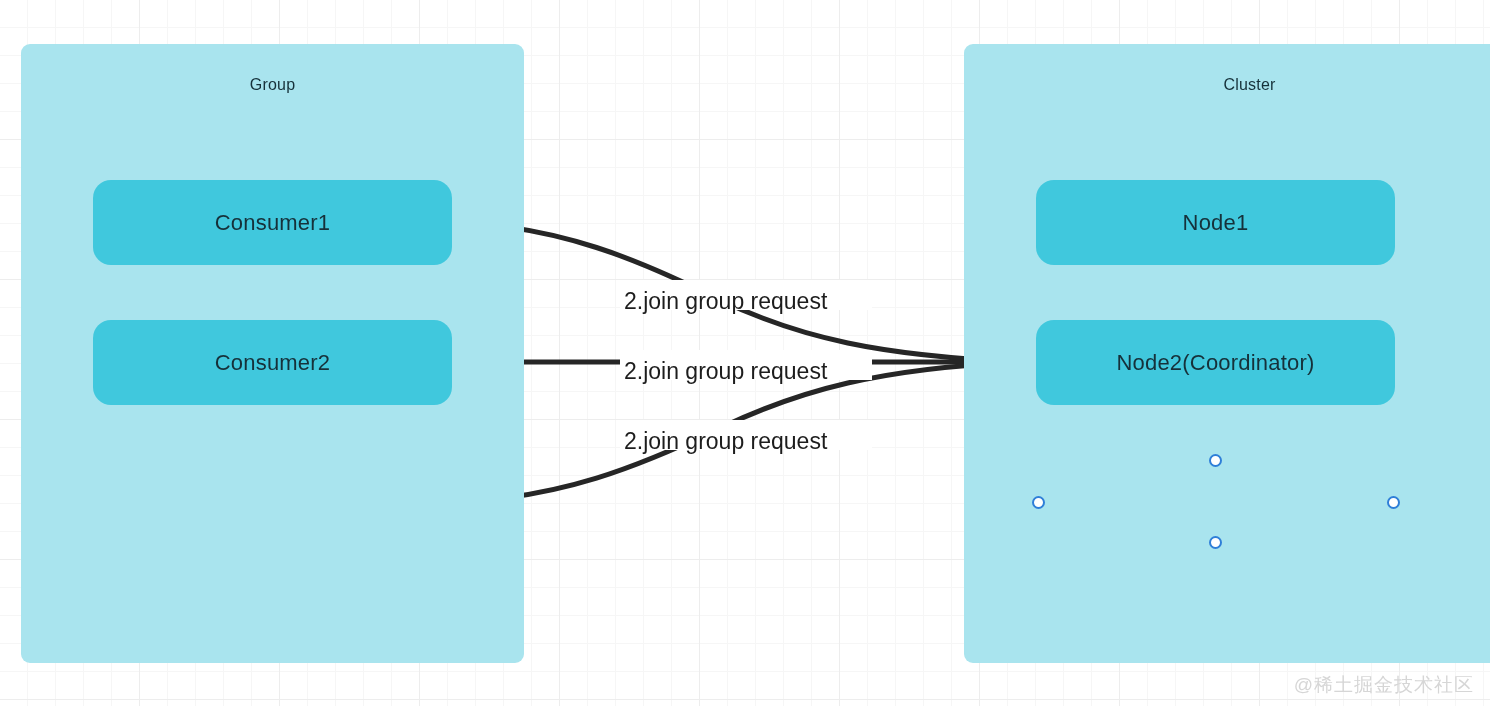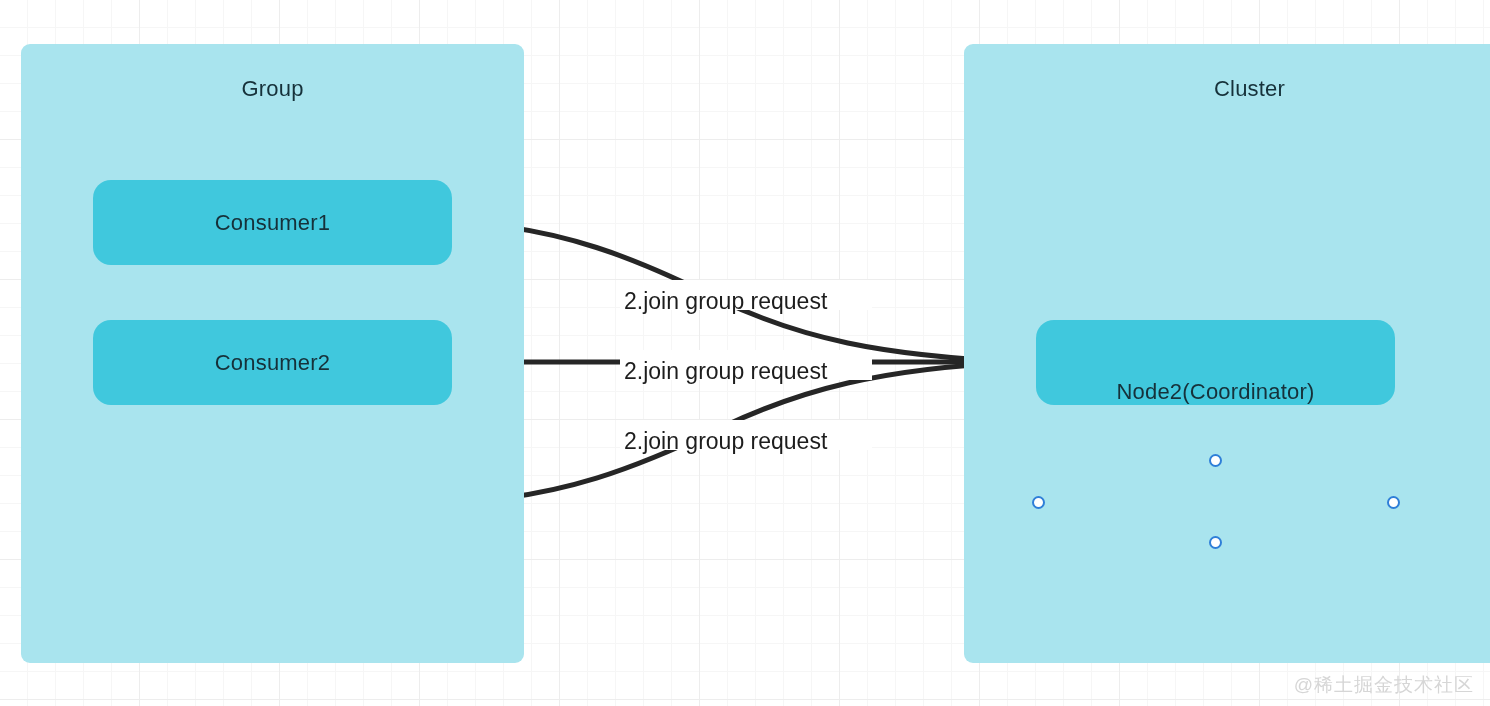--- a/index.html
+++ b/index.html
@@ -28,21 +28,21 @@
     position: absolute;
     background: #a9e4ee;
     border-radius: 9px;
   }
   .container-title {
     position: absolute;
     top: 32px;
     left: 0;
     width: 100%;
     text-align: center;
-    font-size: 22px;
+    font-size: 16px;
     color: #16313a;
     letter-spacing: .2px;
   }
 
   
   .node-box {
     position: absolute;
     background: #40c8dd;
     border-radius: 18px;
     display: flex;
@@ -138,22 +138,25 @@
 
     <div class="node-box" style="left:72px; top:276px; width:359px; height:85px;">
       <span>Consumer2</span>
     </div>
 
   </div>
 
   <div class="container-box" style="left:964px; top:44px; width:571px; height:619px;">
     <div class="container-title">Cluster</div>
 
+    <div class="node-box" style="left:72px; top:136px; width:359px; height:85px;">
+      <span>Node1</span>
+    </div>
 
-    <div class="node-box" style="left:72px; top:276px; width:359px; height:85px;align-items:flex-end;">
+    <div class="node-box" style="left:72px; top:276px; width:359px; height:85px;">
       <span>Node2(Coordinator)</span>
     </div>
 
 
     <div class="handle" style="left:245px; top:410px;"></div>
     <div class="handle" style="left:68px; top:452px;"></div>
     <div class="handle" style="left:423px; top:452px;"></div>
     <div class="handle" style="left:245px; top:492px;"></div>
   </div>
 

